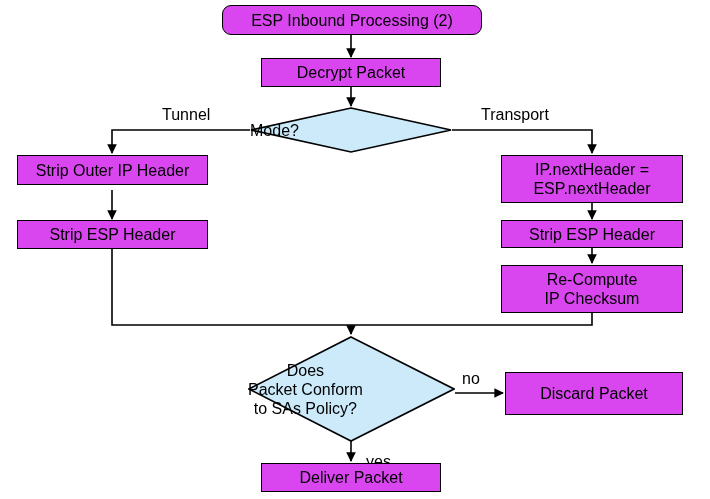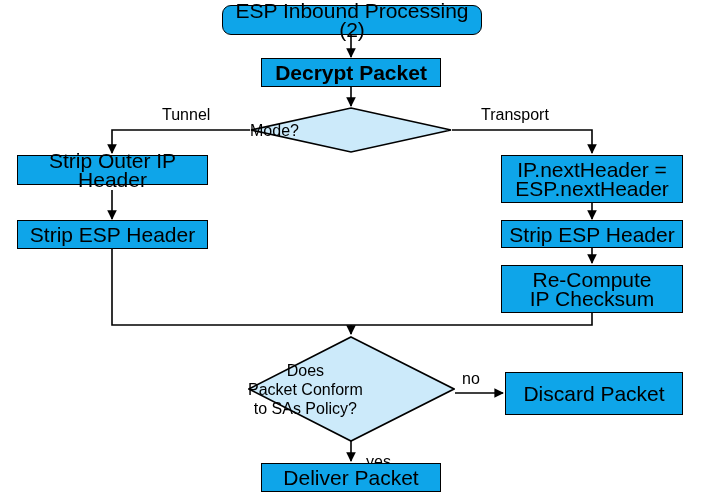--- a/index.html
+++ b/index.html
@@ -21,24 +21,24 @@
     position: absolute;
     left: 0;
     top: 0;
     width: 710px;
     height: 499px;
     pointer-events: none;
   }
   .node {
     position: absolute;
     box-sizing: border-box;
-    background: #0ea5e9;
+    background: #d946ef;
     border: 1px solid #000000;
     color: #000000;
-    font-size: 21px;
+    font-size: 16px;
     line-height: 19px;
     text-align: center;
     display: flex;
     align-items: center;
     justify-content: center;
     white-space: pre-line;
   }
   .node.terminator {
     border-radius: 9px;
   }
@@ -105,21 +105,21 @@
       <path d="M 351 325 L 351 334" marker-end="url(#arrow)"></path>
 
       <path d="M 455 393 L 503 393" marker-end="url(#arrow)"></path>
 
       <path d="M 351 441 L 351 461" marker-end="url(#arrow)"></path>
     </g>
   </svg>
 
   <div class="node terminator" style="left:222px; top:5px; width:260px; height:30px;">ESP Inbound Processing (2)</div>
 
-  <div class="node" style="left:261px; top:58px; width:180px; height:29px;font-weight:bold;">Decrypt Packet</div>
+  <div class="node" style="left:261px; top:58px; width:180px; height:29px;">Decrypt Packet</div>
 
   <div class="diamond-wrap" style="left:250px; top:107px; width:202px; height:46px;">
     <svg class="dshape" width="202" height="46" viewBox="0 0 202 46" xmlns="http://www.w3.org/2000/svg">
       <polygon points="101,1 201,23 101,45 1,23" fill="#cceafa" stroke="#000000" stroke-width="1.6"></polygon>
     </svg>
     <span class="diamond-label">Mode?</span>
   </div>
 
   <div class="edge-label" style="left:148px; top:106px;margin-left:14px;">Tunnel</div>
 

